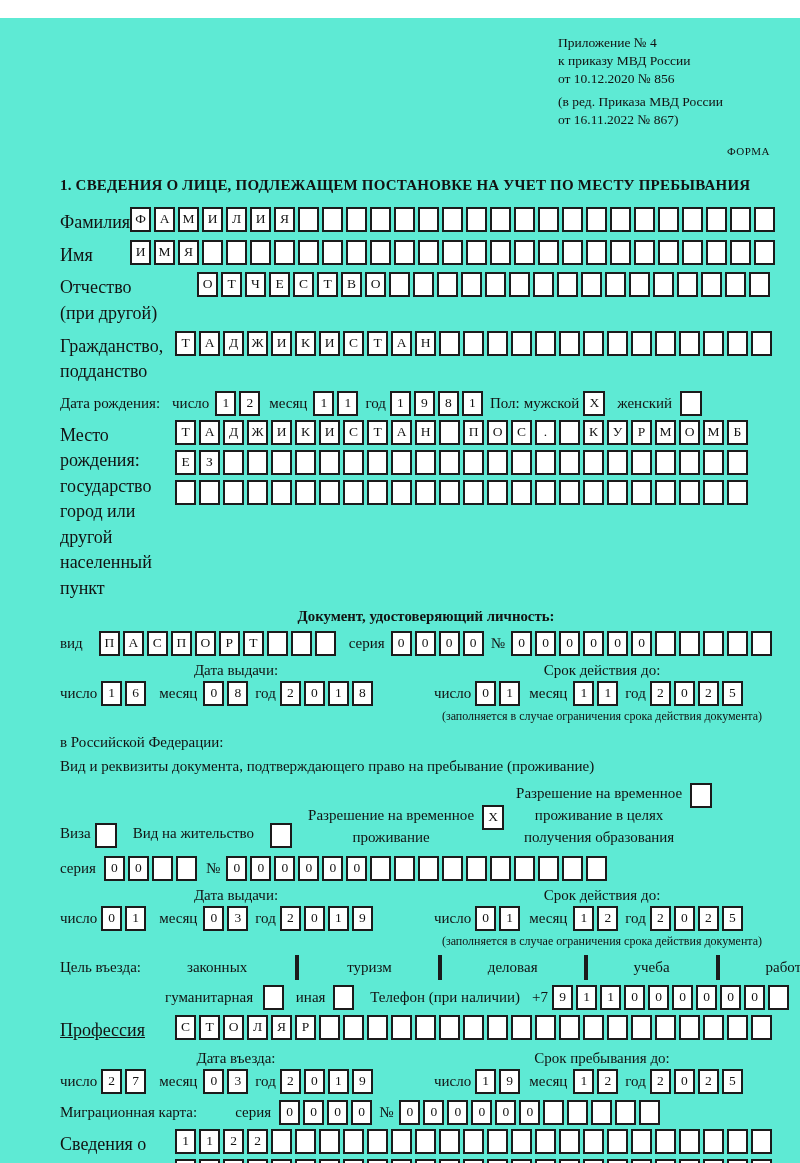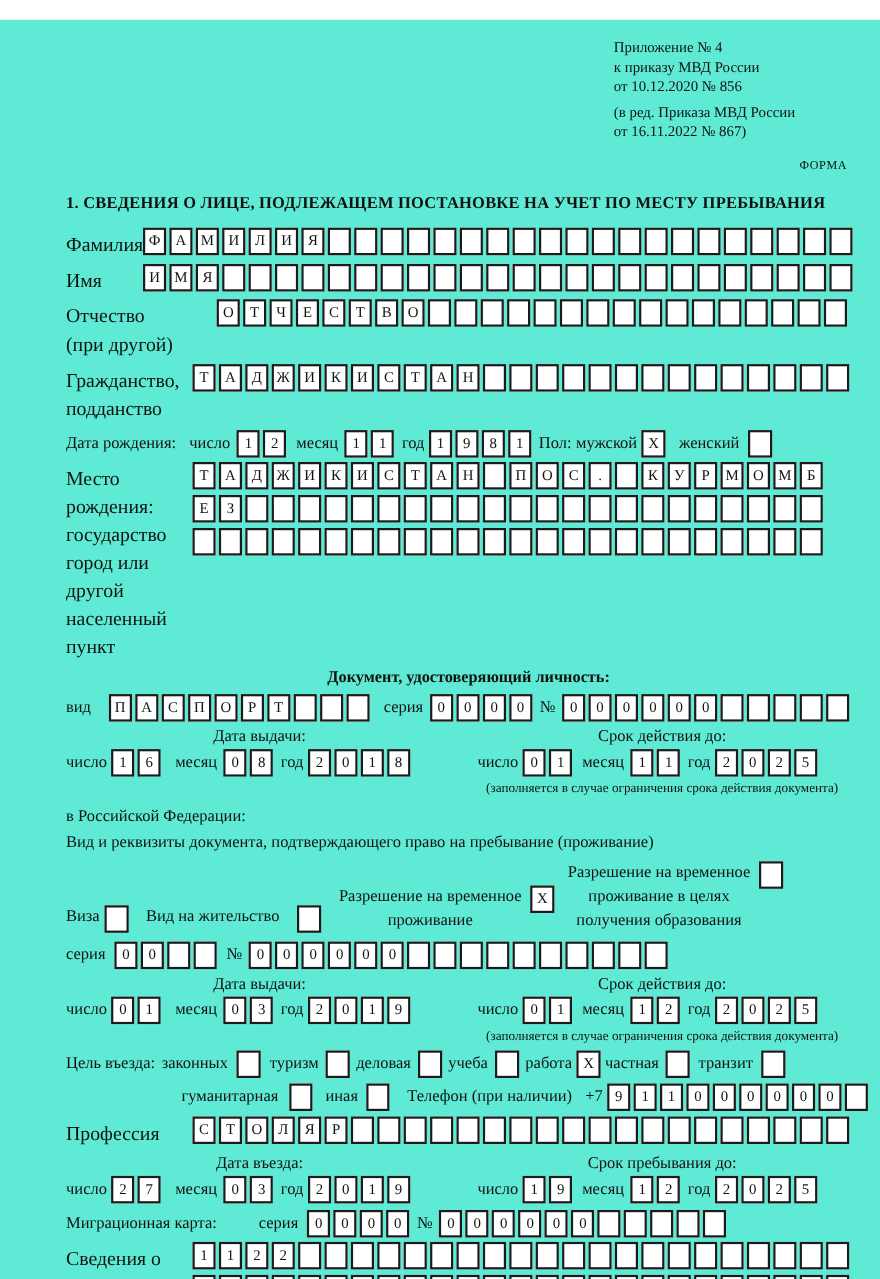--- a/index.html
+++ b/index.html
@@ -226,21 +226,21 @@
         <span class="cells"><span class="cell">0</span><span class="cell">1</span></span>
         <span class="lbl ml6 mr6">месяц</span>
         <span class="cells"><span class="cell">1</span><span class="cell">2</span></span>
         <span class="lbl ml4 mr4">год</span>
         <span class="cells"><span class="cell">2</span><span class="cell">0</span><span class="cell">2</span><span class="cell">5</span></span>
       </div>
       <div class="date-note">(заполняется в случае ограничения срока действия документа)</div>
     </div>
   </div>
 
-  <div class="purpose-row" style="margin-top:6px;">
+  <div class="purpose-row" style="margin-top:6px;gap:40px;">
     <span class="lbl">Цель въезда:</span>
     <span class="lbl ml6 mr8">законных</span>
     <span class="cbox"></span>
     <span class="lbl ml8 mr6">туризм</span>
     <span class="cbox"></span>
     <span class="lbl ml6 mr6">деловая</span>
     <span class="cbox"></span>
     <span class="lbl ml6 mr6">учеба</span>
     <span class="cbox"></span>
     <span class="lbl ml6 mr4">работа</span>
@@ -254,21 +254,21 @@
   <div class="purpose-row">
     <span class="lbl" style="margin-left:105px;">гуманитарная</span>
     <span class="cbox ml10"></span>
     <span class="lbl ml12 mr8">иная</span>
     <span class="cbox"></span>
     <span class="lbl ml16">Телефон (при наличии)</span>
     <span class="lbl ml12 mr4">+7</span>
     <span class="cells"><span class="cell">9</span><span class="cell">1</span><span class="cell">1</span><span class="cell">0</span><span class="cell">0</span><span class="cell">0</span><span class="cell">0</span><span class="cell">0</span><span class="cell">0</span><span class="cell"></span></span>
   </div>
 
-  <div class="row" style="margin-top:4px;">
+  <div class="row" style="margin-top:4px;text-decoration:underline;">
     <div class="rlabel w115">Профессия</div>
     <span class="cells"><span class="cell">С</span><span class="cell">Т</span><span class="cell">О</span><span class="cell">Л</span><span class="cell">Я</span><span class="cell">Р</span><span class="cell"></span><span class="cell"></span><span class="cell"></span><span class="cell"></span><span class="cell"></span><span class="cell"></span><span class="cell"></span><span class="cell"></span><span class="cell"></span><span class="cell"></span><span class="cell"></span><span class="cell"></span><span class="cell"></span><span class="cell"></span><span class="cell"></span><span class="cell"></span><span class="cell"></span><span class="cell"></span><span class="cell"></span></span>
   </div>
 
   <div class="date-pair">
     <div class="dp-left">
       <div class="date-head">Дата въезда:</div>
       <div class="date-line">
         <span class="lbl mr4">число</span>
         <span class="cells"><span class="cell">2</span><span class="cell">7</span></span>

